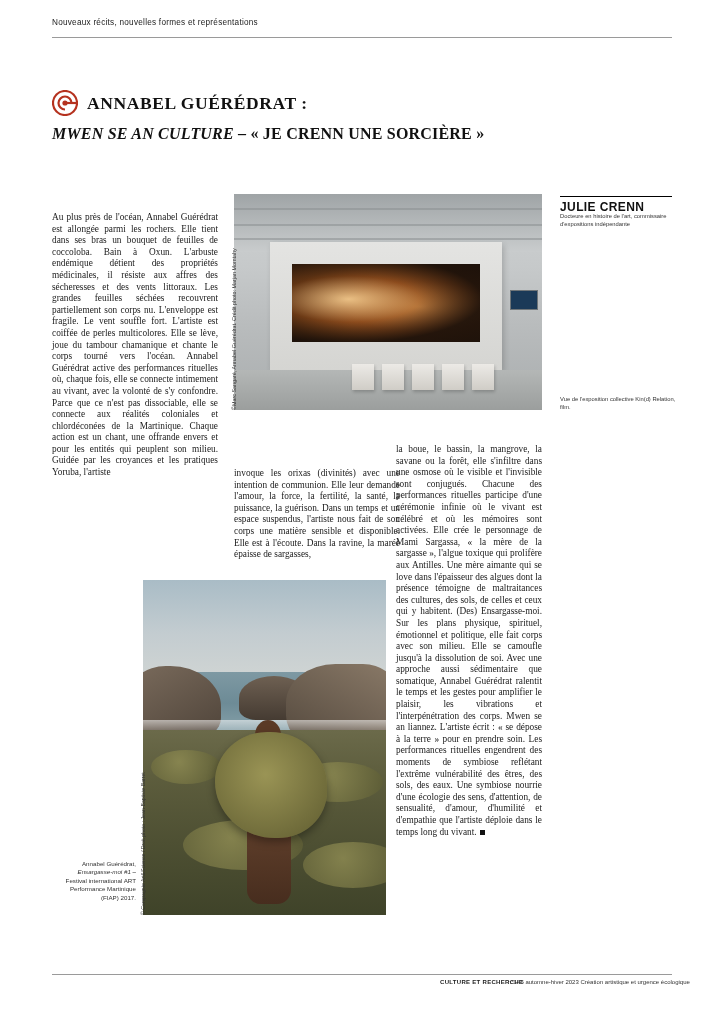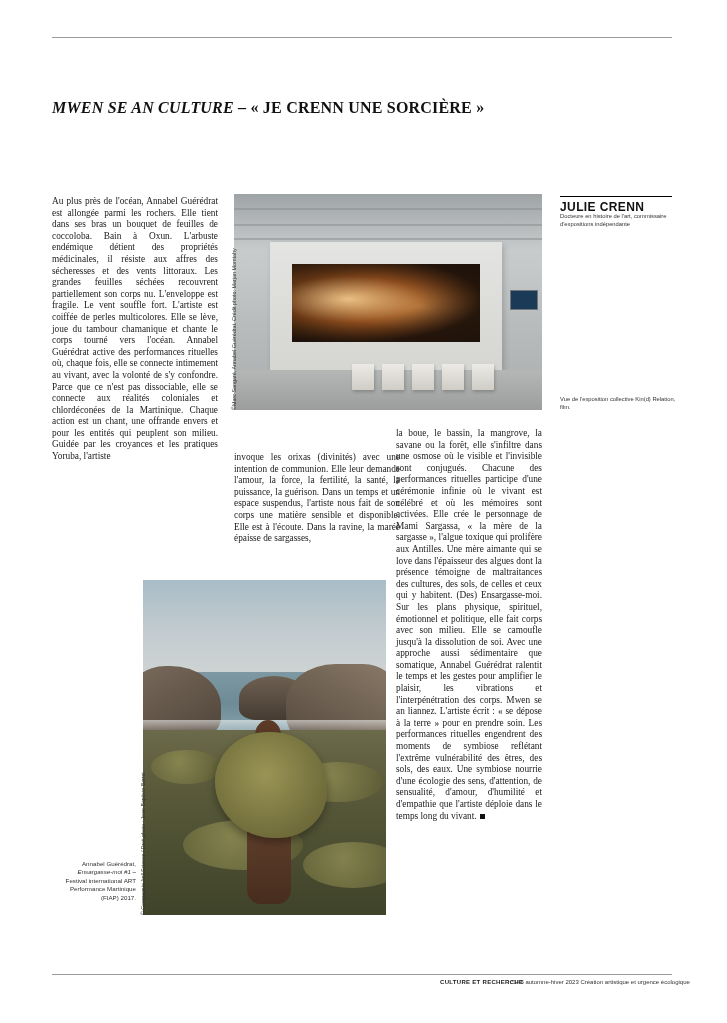--- a/index.html
+++ b/index.html
@@ -76,20 +76,21 @@
 
   
   .col {
     position: absolute;
     font-family: "Liberation Serif", serif;
     font-size: 9.3px;
     line-height: 11.6px;
     text-align: justify;
     color: #1a1a1a;
     hyphens: auto;
+    margin-top: 16px;
   }
   .col p { margin: 0; }
 
   #col1 { left: 52px;  top: 196px; width: 166px; }
   #col2 { left: 234px; top: 452px; width: 166px; }
   #col3 { left: 396px; top: 428px; width: 146px; }
   #col1b { left: 52px; top: 415px; width: 166px; }
 
   
   .photo1 {
@@ -273,23 +274,35 @@
     background: #111;
     margin-left: 3px;
     vertical-align: baseline;
   }
 </style>
 </head>
 <body>
 
 <div class="page">
 
+  <div class="runhead">Nouveaux récits, nouvelles formes et représentations</div>
   <div class="runhead-rule"></div>
 
   <div class="title-block">
+    <div class="title-row">
+      <span class="logo-mark">
+        <svg width="26" height="26" viewBox="0 0 26 26">
+          <circle cx="13" cy="13" r="12" fill="none" stroke="#b5321f" stroke-width="2.2"></circle>
+          <path d="M19.5 13a6.5 6.5 0 1 0-6.5 6.5" fill="none" stroke="#b5321f" stroke-width="2.2"></path>
+          <circle cx="13" cy="13" r="2.6" fill="#b5321f"></circle>
+          <line x1="13" y1="13" x2="25" y2="13" stroke="#b5321f" stroke-width="2.2"></line>
+        </svg>
+      </span>
+      <span class="title-main">ANNABEL GUÉRÉDRAT :</span>
+    </div>
     <div class="title-sub">
       <span>MWEN SE AN CULTURE</span><span class="roman"> – « JE CRENN UNE SORCIÈRE »</span>
     </div>
   </div>
 
   <div class="col" id="col1">
     <p>Au plus près de l'océan, Annabel Guérédrat est allongée parmi les rochers. Elle tient dans ses bras un bouquet de feuilles de coccoloba. Bain à Oxun. L'arbuste endémique détient des propriétés médicinales, il résiste aux affres des sécheresses et des vents littoraux. Les grandes feuilles séchées recouvrent partiellement son corps nu. L'enveloppe est fragile. Le vent souffle fort. L'artiste est coiffée de perles multicolores. Elle se lève, joue du tambour chamanique et chante le corps tourné vers l'océan. Annabel Guérédrat active des performances rituelles où, chaque fois, elle se connecte intimement au vivant, avec la volonté de s'y confondre. Parce que ce n'est pas dissociable, elle se connecte aux réalités coloniales et chlordéconées de la Martinique. Chaque action est un chant, une offrande envers et pour les entités qui peuplent son milieu. Guidée par les croyances et les pratiques Yoruba, l'artiste</p>
   </div>
 
   <div class="photo1">

